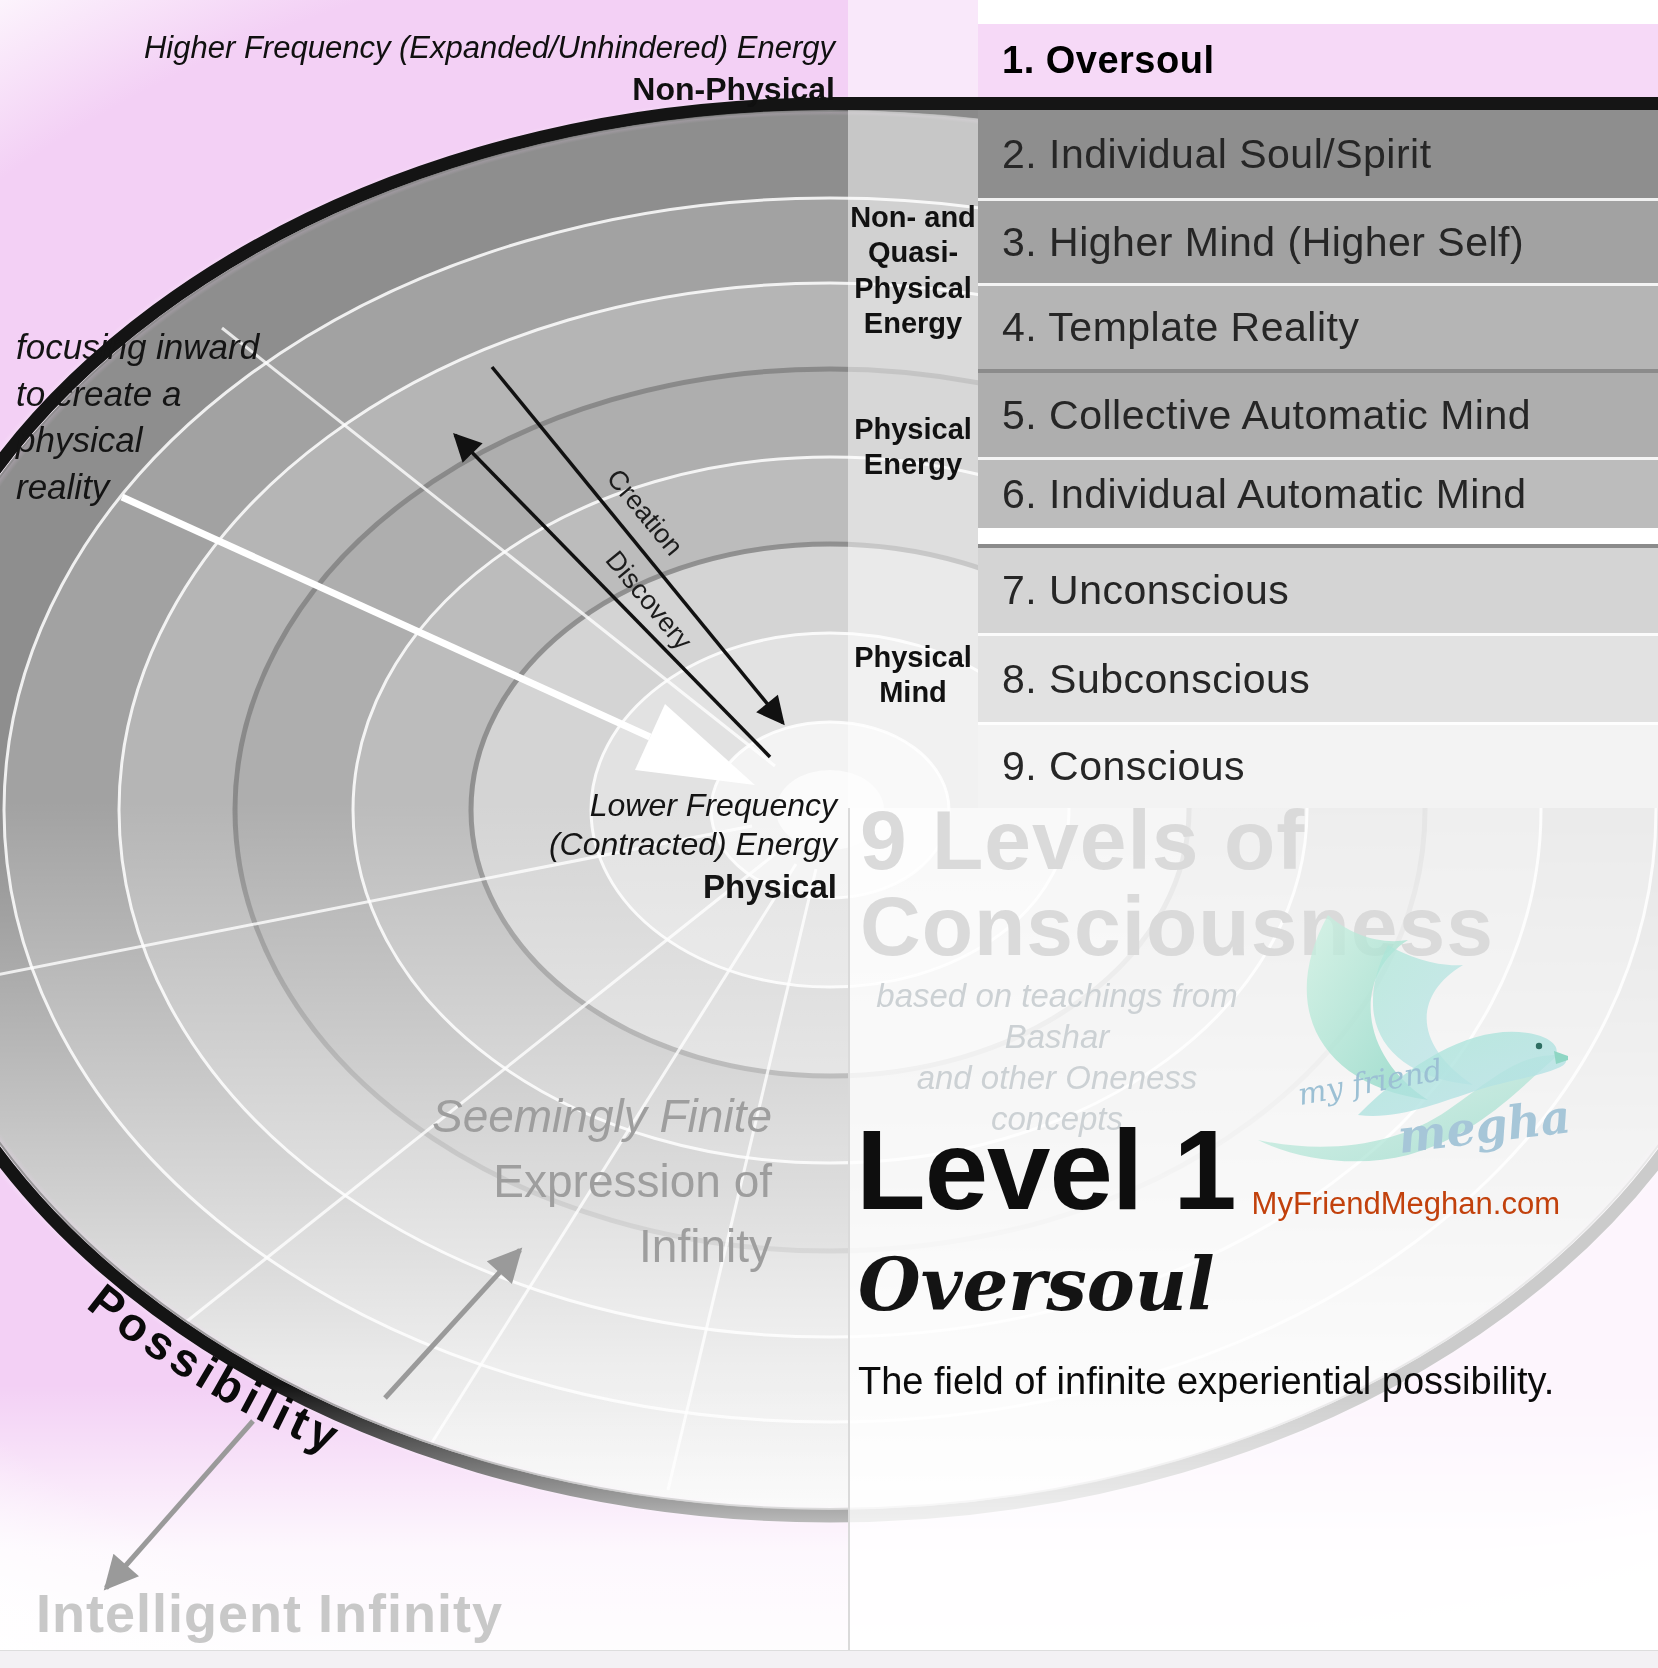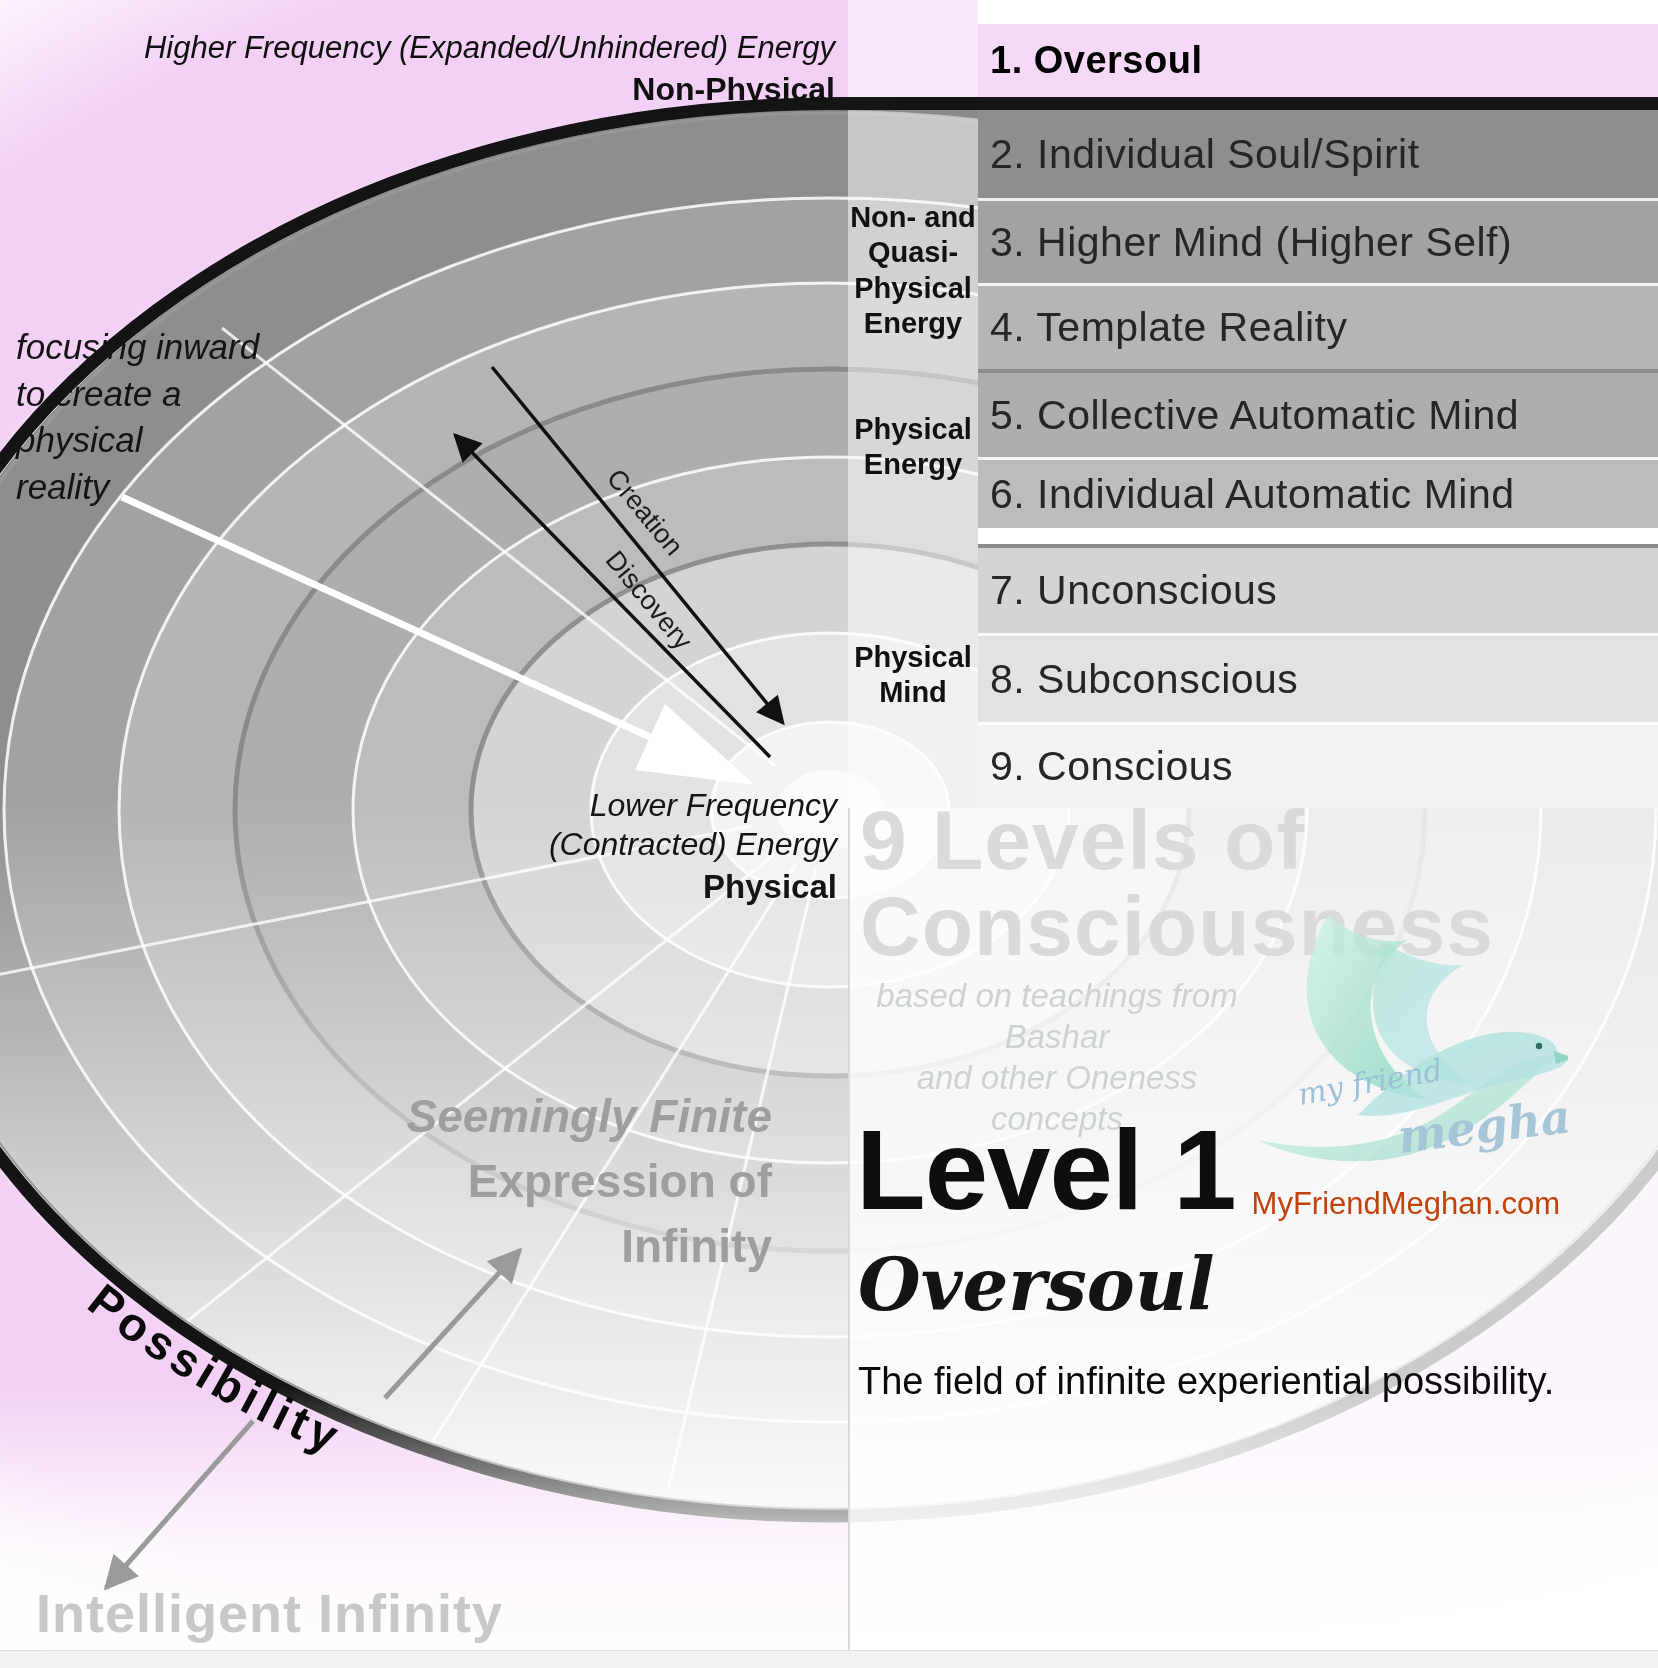--- a/index.html
+++ b/index.html
@@ -9,29 +9,29 @@
   .pre{white-space:pre-line;}
 
   
   .hdr{right:823px;top:10px;text-align:right;color:#101010;margin-top:20px;}
   .hdr .l1{font-style:italic;font-size:31px;}
   .hdr .l2{font-weight:bold;font-size:32px;margin-top:5px;}
   .focusing{left:16px;top:324px;font-style:italic;font-size:35px;line-height:1.33;color:#141414;}
   .centerlbl{right:821px;top:786px;text-align:right;color:#141414;}
   .centerlbl .i{font-style:italic;font-size:32px;line-height:1.22;}
   .centerlbl .b{font-weight:bold;font-size:33px;margin-top:4px;}
-  .finite{right:886px;top:1084px;text-align:right;color:#9e9e9e;font-weight:bold;
+  .finite{right:886px;top:1084px;text-align:right;color:#9e9e9e;font-weight:normal;
           font-size:46px;line-height:1.41;}
   .finite .it{font-style:italic;}
   .intelligent{left:16px;top:1582px;font-weight:bold;font-size:54px;color:#c8c8c8;letter-spacing:1px;margin-left:20px;}
 
   
   .row{left:978px;width:680px;display:flex;align-items:center;
        font-size:41px;font-weight:300;color:#262626;letter-spacing:.5px;
-       padding-left:12px;box-sizing:border-box;border-top:3px solid rgba(255,255,255,.85);}
+       padding-left:24px;box-sizing:border-box;border-top:3px solid rgba(255,255,255,.85);}
   .row.first{font-weight:bold;font-size:38px;color:#000;border-top:none;}
   .row.nb{border-top:none;}
   .row.dk{border-top:4px solid #8b8b8b;}
   .blackbar{left:830px;top:97px;width:828px;height:13px;background:#151515;z-index:4;}
   .labelcol{left:848px;top:0;width:130px;height:808px;background:rgba(255,255,255,.5);z-index:3;}
   .grp{left:848px;width:130px;text-align:center;font-weight:bold;font-size:29px;
        line-height:1.22;color:#111;z-index:5;}
   .righthalf{left:848px;top:808px;width:810px;height:860px;background:rgba(255,255,255,.78);z-index:1;}
   .vdivider{left:848px;top:808px;width:2px;height:844px;background:#dadada;z-index:2;}
   .footer{left:0;top:1650px;width:1658px;height:18px;background:#f3f1f4;border-top:1px solid #ddd;z-index:6;}

